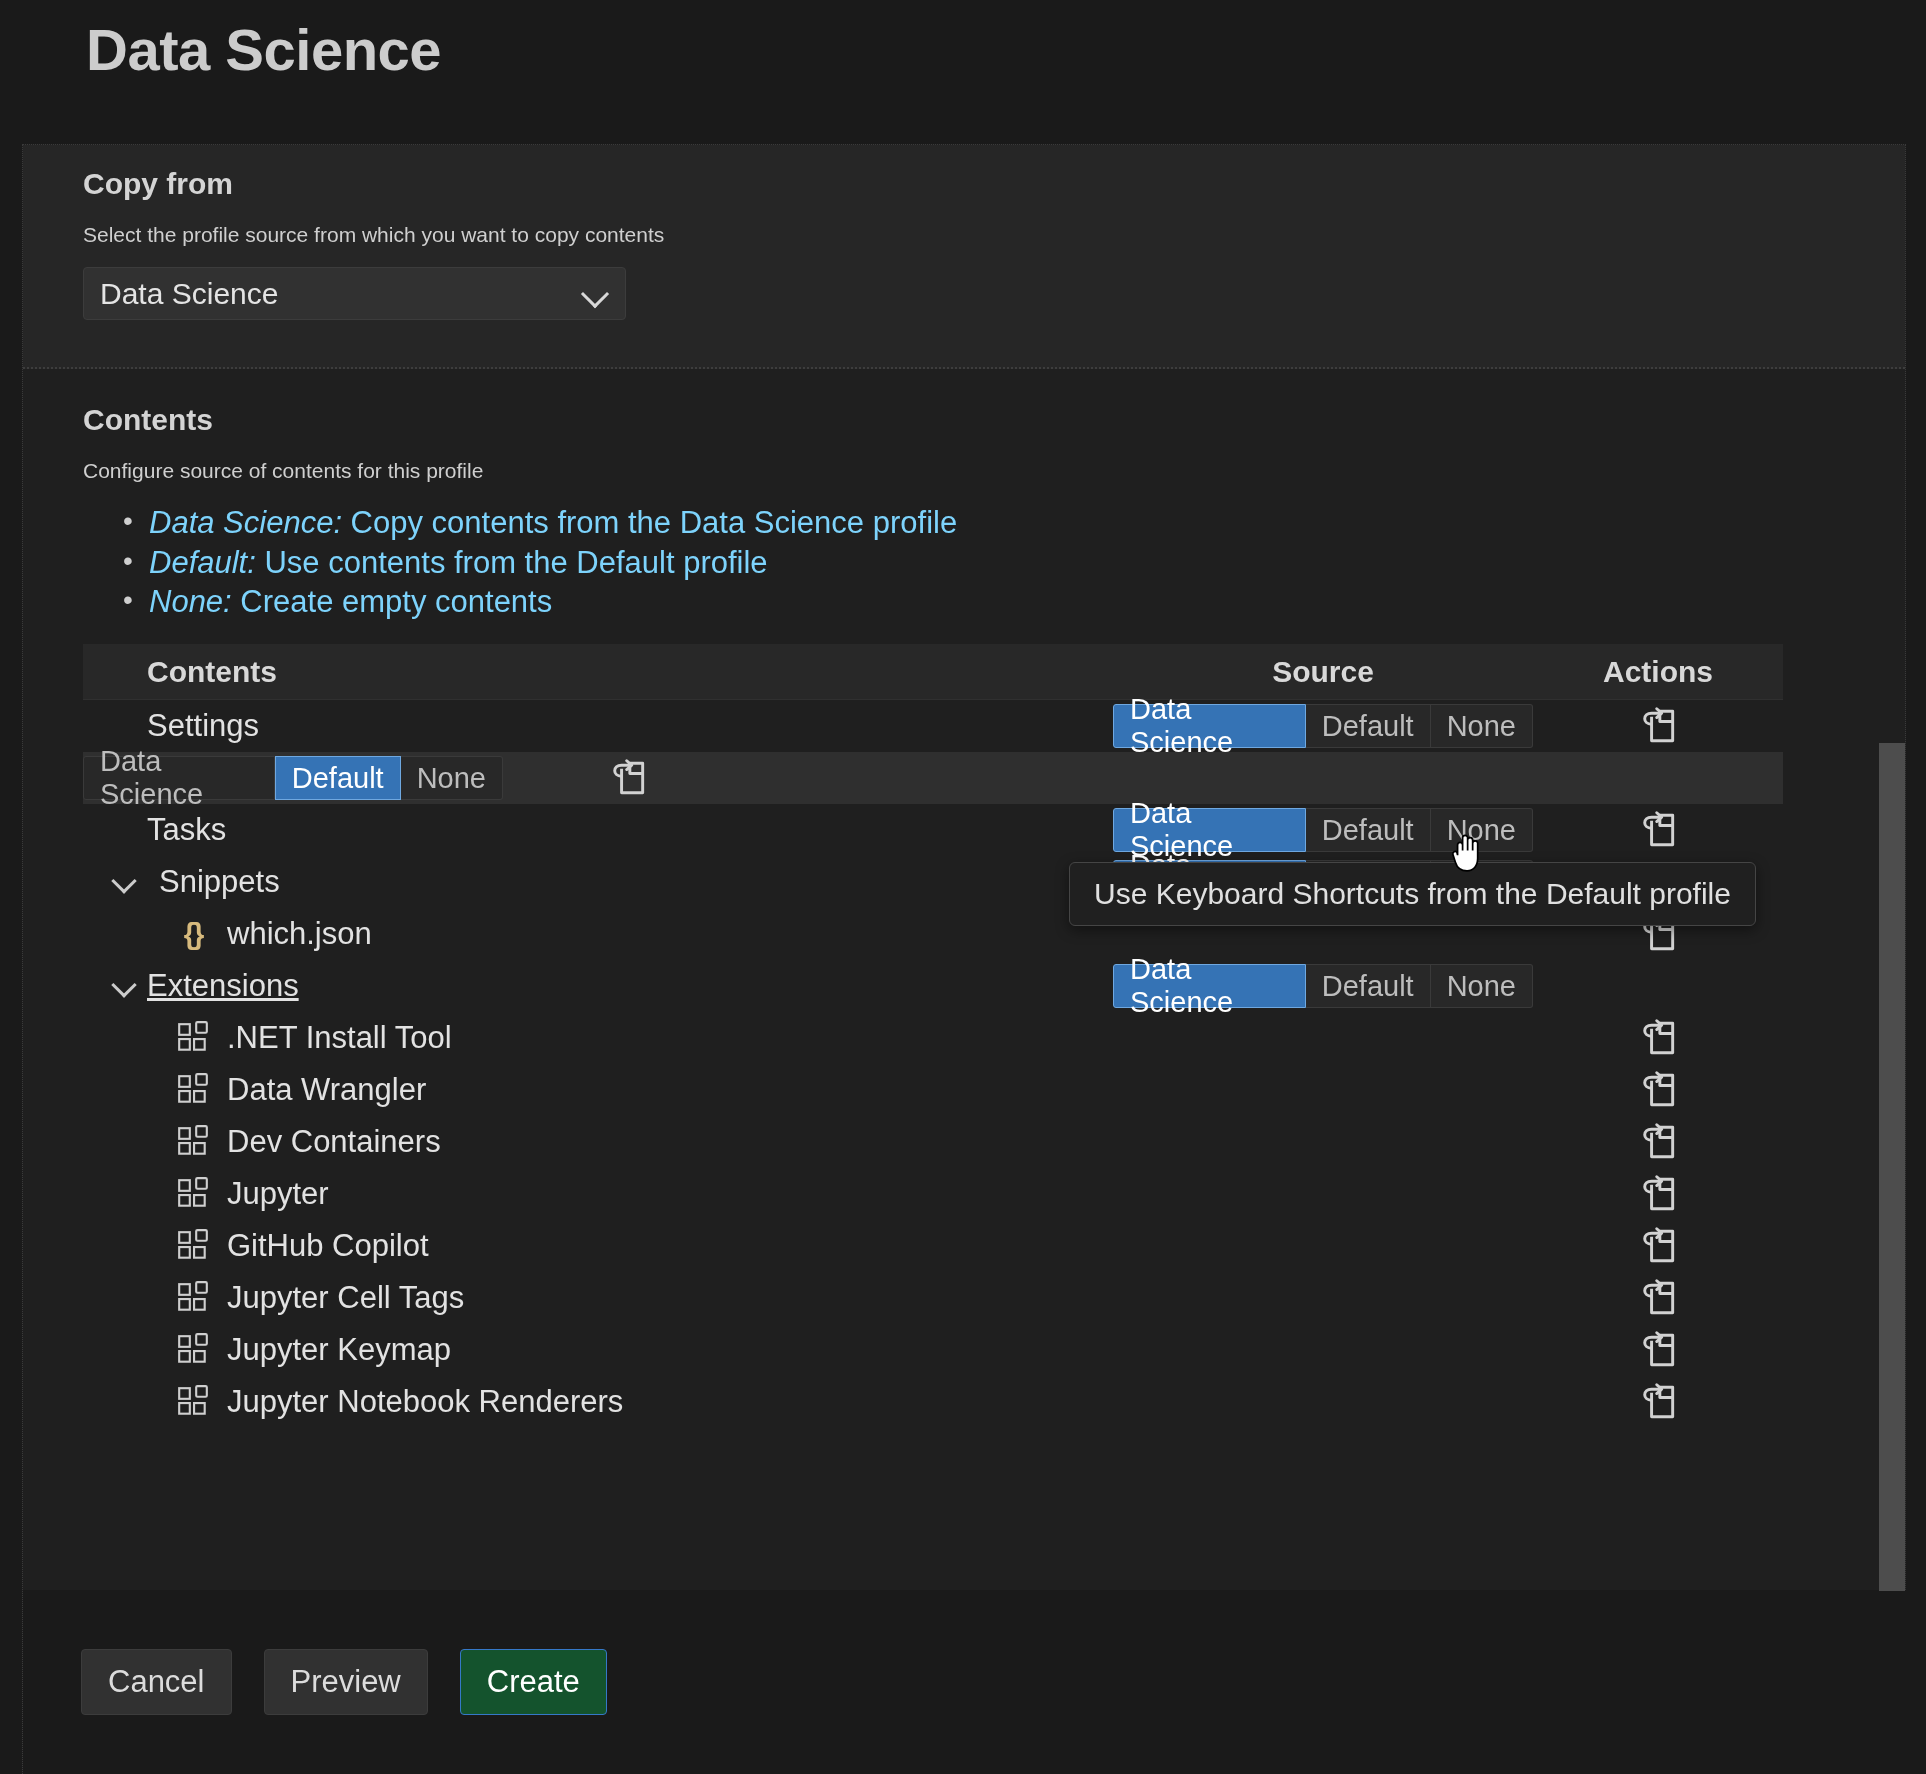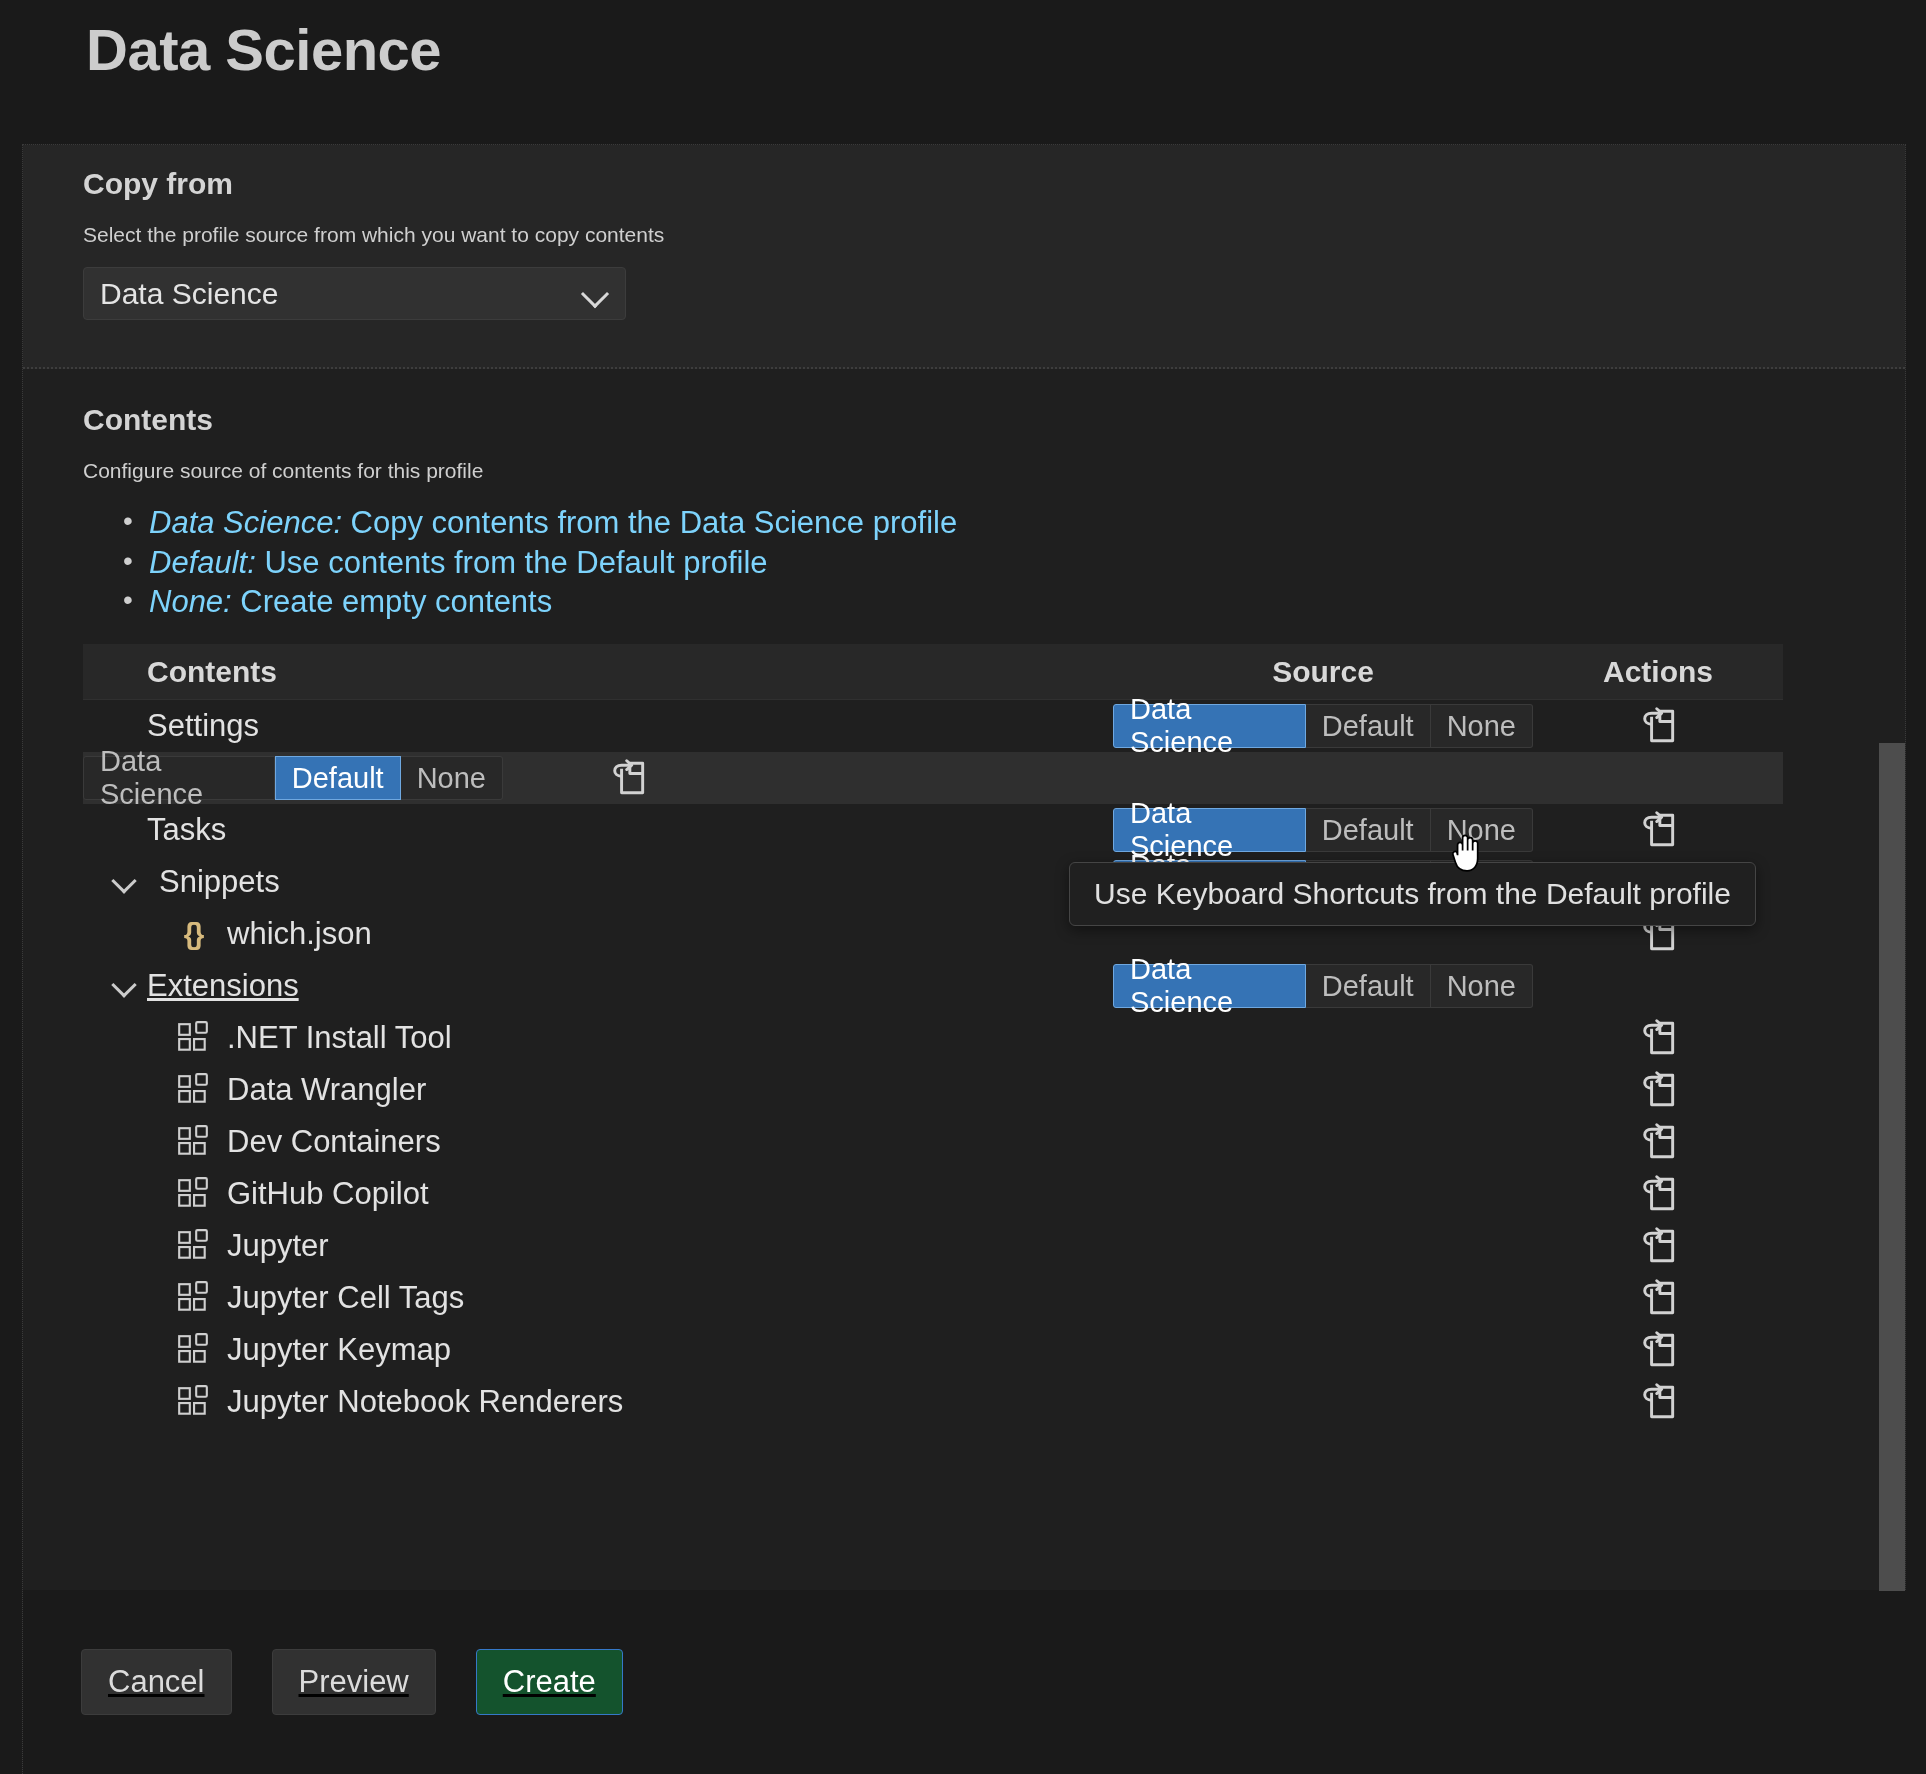--- a/index.html
+++ b/index.html
@@ -272,22 +272,21 @@
   .footer {
     position: absolute;
     left: 0;
     bottom: 0;
     width: 1884px;
     height: 184px;
     background: #1a1a1a;
     display: flex;
     align-items: center;
     padding-left: 58px;
-    gap: 40px;
-    text-decoration: underline;
+    gap: 32px;
   }
   .btn {
     height: 66px;
     min-width: 140px;
     padding: 0 26px;
     font-size: 31px;
     border-radius: 4px;
     border: 1px solid #3c3c3c;
     background: #313131;
     color: #dcdcdc;
@@ -528,47 +527,47 @@
                 <span class="ext-icon">
                   <svg width="34" height="34" viewBox="0 0 16 16">
                     <g fill="none" stroke="#cfcfcf" stroke-width="1">
                       <rect x="1.5" y="1.5" width="5" height="5"></rect>
                       <rect x="1.5" y="8.5" width="5" height="5"></rect>
                       <rect x="8.5" y="8.5" width="5" height="5"></rect>
                       <rect x="9.5" y="0.5" width="5" height="5" rx="0.6"></rect>
                     </g>
                   </svg>
                 </span>
+                <span style="margin-left: 12px;">Jupyter</span>
+              </div>
+              <div class="source-cell"></div>
+              <div class="actions-cell">
+                <span>
+                  <svg class="action-icon" viewBox="0 0 24 24">
+                    <path d="M13 4 L20 4 L20 20 L8.5 20 L8.5 7" fill="none" stroke="#d2d2d2" stroke-width="1.6" stroke-linejoin="round"></path>
+                    <path d="M13 4 L13 9.5 L20 9.5" fill="none" stroke="#d2d2d2" stroke-width="1.6" stroke-linejoin="round"></path>
+                    <path d="M8.5 11 C3.5 11 3.5 5 8.5 5 L13.5 5" fill="none" stroke="#d2d2d2" stroke-width="1.6" stroke-linecap="round"></path>
+                    <path d="M11.3 2.6 L14 5 L11.3 7.4" fill="none" stroke="#d2d2d2" stroke-width="1.6" stroke-linecap="round" stroke-linejoin="round"></path>
+                  </svg>
+                </span>
+              </div>
+            </div>
+            <div class="row">
+              <div class="row-label depth1">
+                <span class="ext-icon">
+                  <svg width="34" height="34" viewBox="0 0 16 16">
+                    <g fill="none" stroke="#cfcfcf" stroke-width="1">
+                      <rect x="1.5" y="1.5" width="5" height="5"></rect>
+                      <rect x="1.5" y="8.5" width="5" height="5"></rect>
+                      <rect x="8.5" y="8.5" width="5" height="5"></rect>
+                      <rect x="9.5" y="0.5" width="5" height="5" rx="0.6"></rect>
+                    </g>
+                  </svg>
+                </span>
                 <span style="margin-left: 12px;">GitHub Copilot</span>
-              </div>
-              <div class="source-cell"></div>
-              <div class="actions-cell">
-                <span>
-                  <svg class="action-icon" viewBox="0 0 24 24">
-                    <path d="M13 4 L20 4 L20 20 L8.5 20 L8.5 7" fill="none" stroke="#d2d2d2" stroke-width="1.6" stroke-linejoin="round"></path>
-                    <path d="M13 4 L13 9.5 L20 9.5" fill="none" stroke="#d2d2d2" stroke-width="1.6" stroke-linejoin="round"></path>
-                    <path d="M8.5 11 C3.5 11 3.5 5 8.5 5 L13.5 5" fill="none" stroke="#d2d2d2" stroke-width="1.6" stroke-linecap="round"></path>
-                    <path d="M11.3 2.6 L14 5 L11.3 7.4" fill="none" stroke="#d2d2d2" stroke-width="1.6" stroke-linecap="round" stroke-linejoin="round"></path>
-                  </svg>
-                </span>
-              </div>
-            </div>
-            <div class="row">
-              <div class="row-label depth1">
-                <span class="ext-icon">
-                  <svg width="34" height="34" viewBox="0 0 16 16">
-                    <g fill="none" stroke="#cfcfcf" stroke-width="1">
-                      <rect x="1.5" y="1.5" width="5" height="5"></rect>
-                      <rect x="1.5" y="8.5" width="5" height="5"></rect>
-                      <rect x="8.5" y="8.5" width="5" height="5"></rect>
-                      <rect x="9.5" y="0.5" width="5" height="5" rx="0.6"></rect>
-                    </g>
-                  </svg>
-                </span>
-                <span style="margin-left: 12px;">Jupyter</span>
               </div>
               <div class="source-cell"></div>
               <div class="actions-cell">
                 <span>
                   <svg class="action-icon" viewBox="0 0 24 24">
                     <path d="M13 4 L20 4 L20 20 L8.5 20 L8.5 7" fill="none" stroke="#d2d2d2" stroke-width="1.6" stroke-linejoin="round"></path>
                     <path d="M13 4 L13 9.5 L20 9.5" fill="none" stroke="#d2d2d2" stroke-width="1.6" stroke-linejoin="round"></path>
                     <path d="M8.5 11 C3.5 11 3.5 5 8.5 5 L13.5 5" fill="none" stroke="#d2d2d2" stroke-width="1.6" stroke-linecap="round"></path>
                     <path d="M11.3 2.6 L14 5 L11.3 7.4" fill="none" stroke="#d2d2d2" stroke-width="1.6" stroke-linecap="round" stroke-linejoin="round"></path>
                   </svg>

